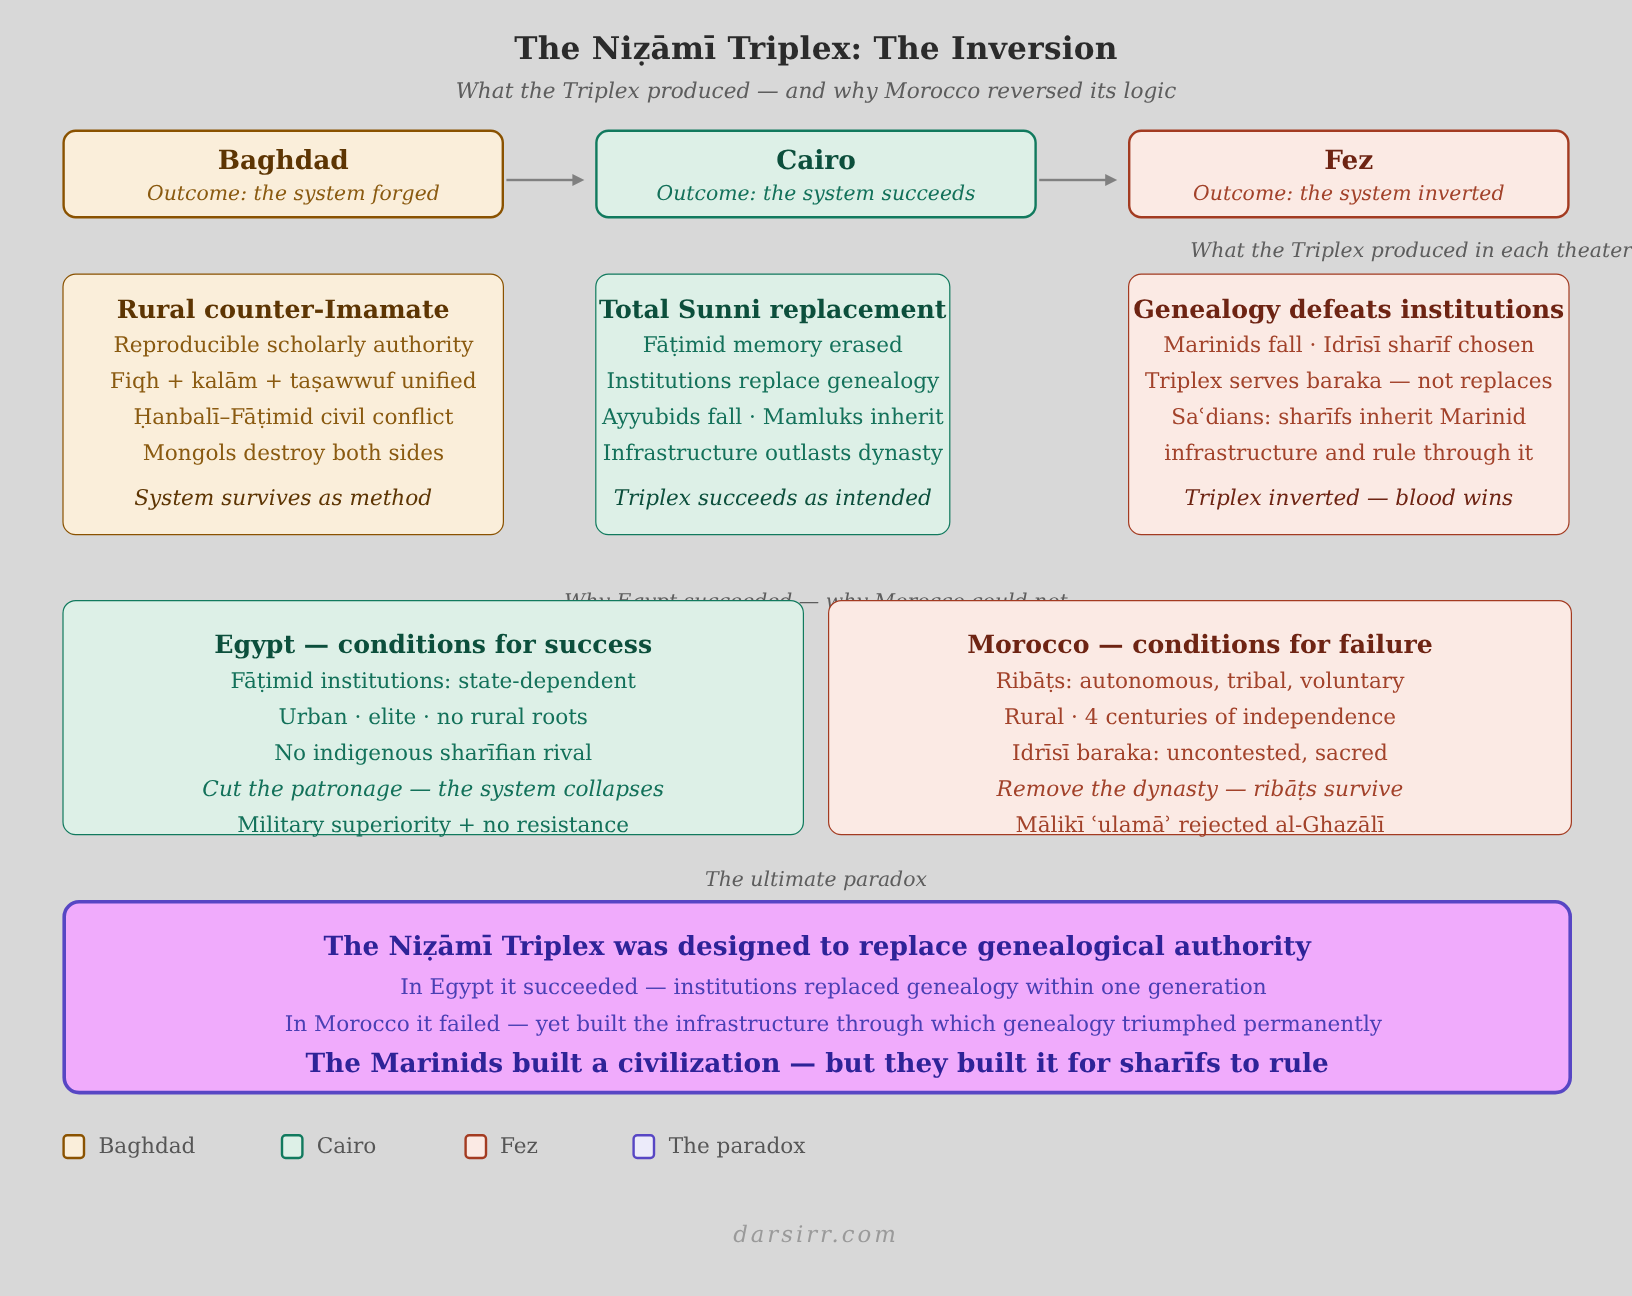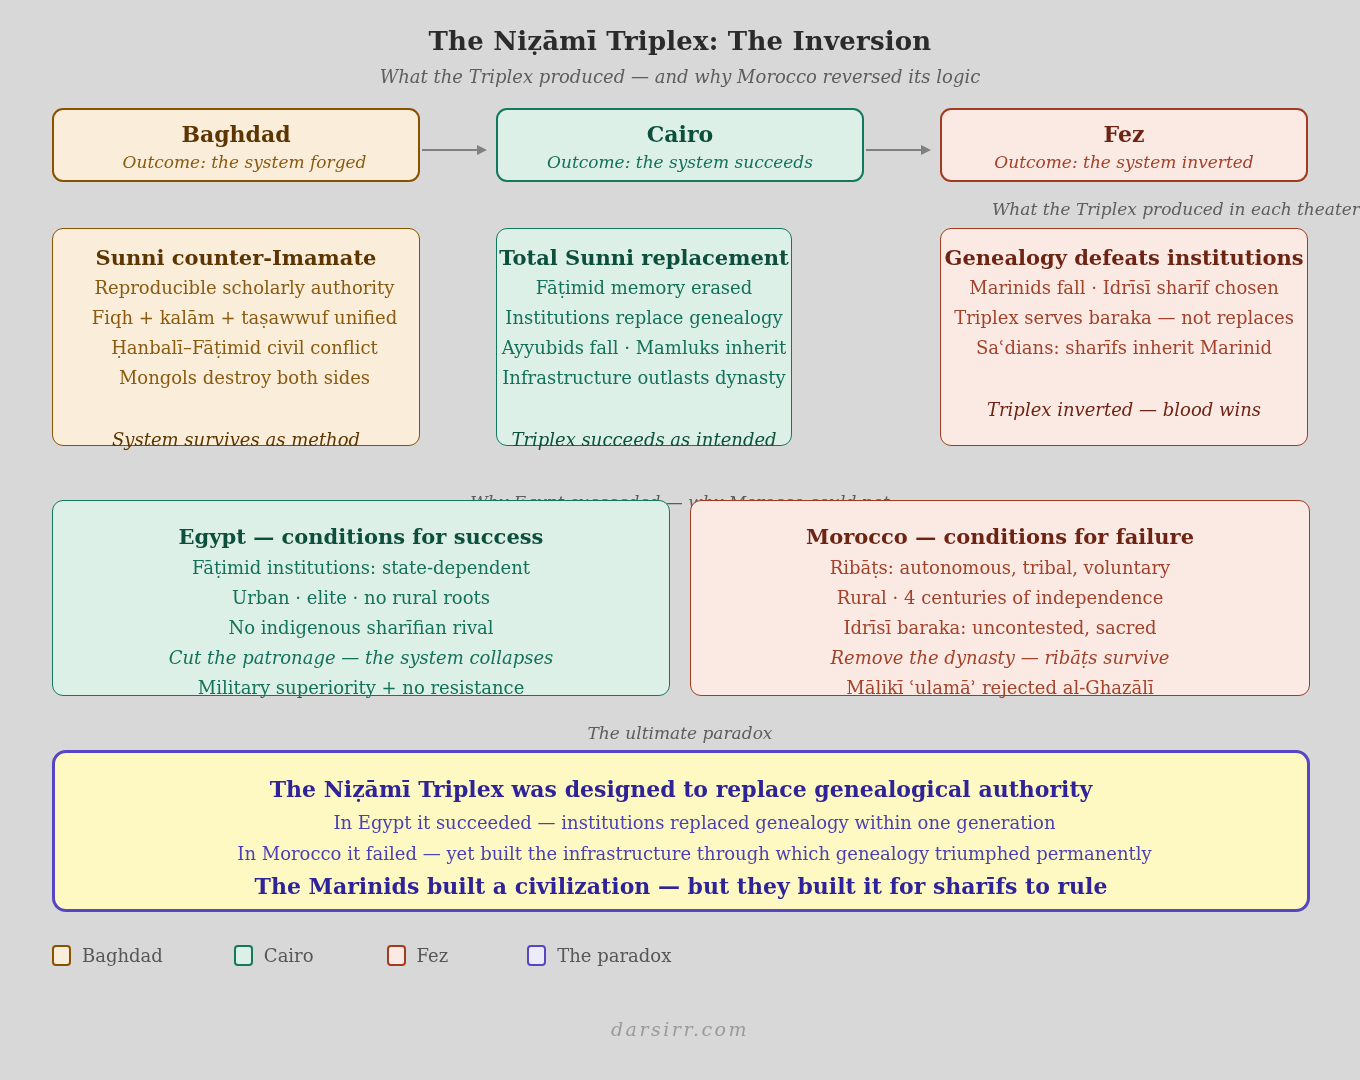--- a/index.html
+++ b/index.html
@@ -59,21 +59,21 @@
     border-radius: 11px;
     border-style: solid;
     text-align: center;
     overflow: visible;
   }
 
   
   .theme-baghdad { background: #faeeda; border-color: #8a5200; }
   .theme-cairo   { background: #ddf0e7; border-color: #117a5e; }
   .theme-fez     { background: #fbeae4; border-color: #a33b21; }
-  .theme-paradox { background: #fef9c3; border-color: #5746c4; }
+  .theme-paradox { background: #f0abfc; border-color: #5746c4; }
 
   .txt-baghdad { color: #8a5a10; margin-left: 17px; }
   .txt-cairo   { color: #13715a; }
   .txt-fez     { color: #a2422a; }
   .txt-paradox { color: #4a3fb4; }
 
   .head-baghdad { color: #5d3503; }
   .head-cairo   { color: #0c4f3c; }
   .head-fez     { color: #6e2413; }
   .head-paradox { color: #2e2398; }
@@ -147,21 +147,21 @@
   }
   .theater-line {
     font-size: 18px;
     line-height: 30px;
     white-space: nowrap;
   }
   .theater-kicker {
     font-size: 18px;
     font-style: italic;
     line-height: 30px;
-    margin-top: 32px;
+    margin-top: 8px;
     white-space: nowrap;
   }
 
   
   .conditions {
     top: 500px;
     height: 196px;
     border-width: 1.8px;
     padding-top: 20px;
   }
@@ -275,21 +275,21 @@
 </div>
 
 <div class="card stage theme-fez" id="stage-fez">
   <div class="stage-name head-fez">Fez</div>
   <div class="stage-outcome txt-fez">Outcome: the system inverted</div>
 </div>
 
 <div class="section-caption" id="caption-theaters">What the Triplex produced in each theater</div>
 
 <div class="card theater theme-baghdad" id="theater-baghdad">
-  <div class="theater-head head-baghdad">Sunni counter-Imamate</div>
+  <div class="theater-head head-baghdad">Rural counter-Imamate</div>
   <div class="theater-line txt-baghdad">Reproducible scholarly authority</div>
   <div class="theater-line txt-baghdad">Fiqh + kalām + taṣawwuf unified</div>
   <div class="theater-line txt-baghdad">Ḥanbalī–Fāṭimid civil conflict</div>
   <div class="theater-line txt-baghdad">Mongols destroy both sides</div>
   <div class="theater-kicker head-baghdad">System survives as method</div>
 </div>
 
 <div class="card theater theme-cairo" id="theater-cairo">
   <div class="theater-head head-cairo">Total Sunni replacement</div>
   <div class="theater-line txt-cairo">Fāṭimid memory erased</div>
@@ -297,20 +297,21 @@
   <div class="theater-line txt-cairo">Ayyubids fall · Mamluks inherit</div>
   <div class="theater-line txt-cairo">Infrastructure outlasts dynasty</div>
   <div class="theater-kicker head-cairo">Triplex succeeds as intended</div>
 </div>
 
 <div class="card theater theme-fez" id="theater-fez">
   <div class="theater-head head-fez">Genealogy defeats institutions</div>
   <div class="theater-line txt-fez">Marinids fall · Idrīsī sharīf chosen</div>
   <div class="theater-line txt-fez">Triplex serves baraka — not replaces</div>
   <div class="theater-line txt-fez">Saʿdians: sharīfs inherit Marinid</div>
+  <div class="theater-line txt-fez">infrastructure and rule through it</div>
   <div class="theater-kicker head-fez">Triplex inverted — blood wins</div>
 </div>
 
 <div class="section-caption" id="caption-conditions">Why Egypt succeeded — why Morocco could not</div>
 
 <div class="card conditions theme-cairo" id="conditions-egypt">
   <div class="cond-head head-cairo">Egypt — conditions for success</div>
   <div class="cond-line txt-cairo">Fāṭimid institutions: state-dependent</div>
   <div class="cond-line txt-cairo">Urban · elite · no rural roots</div>
   <div class="cond-line txt-cairo">No indigenous sharīfian rival</div>

